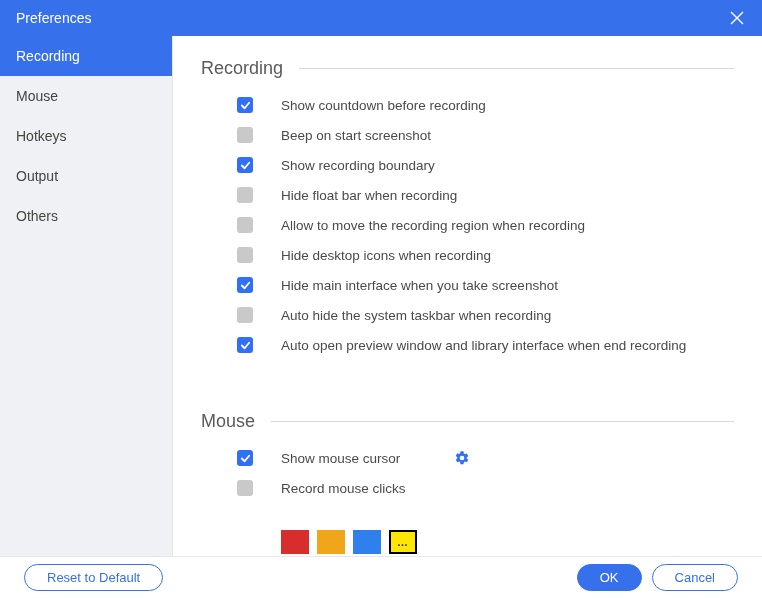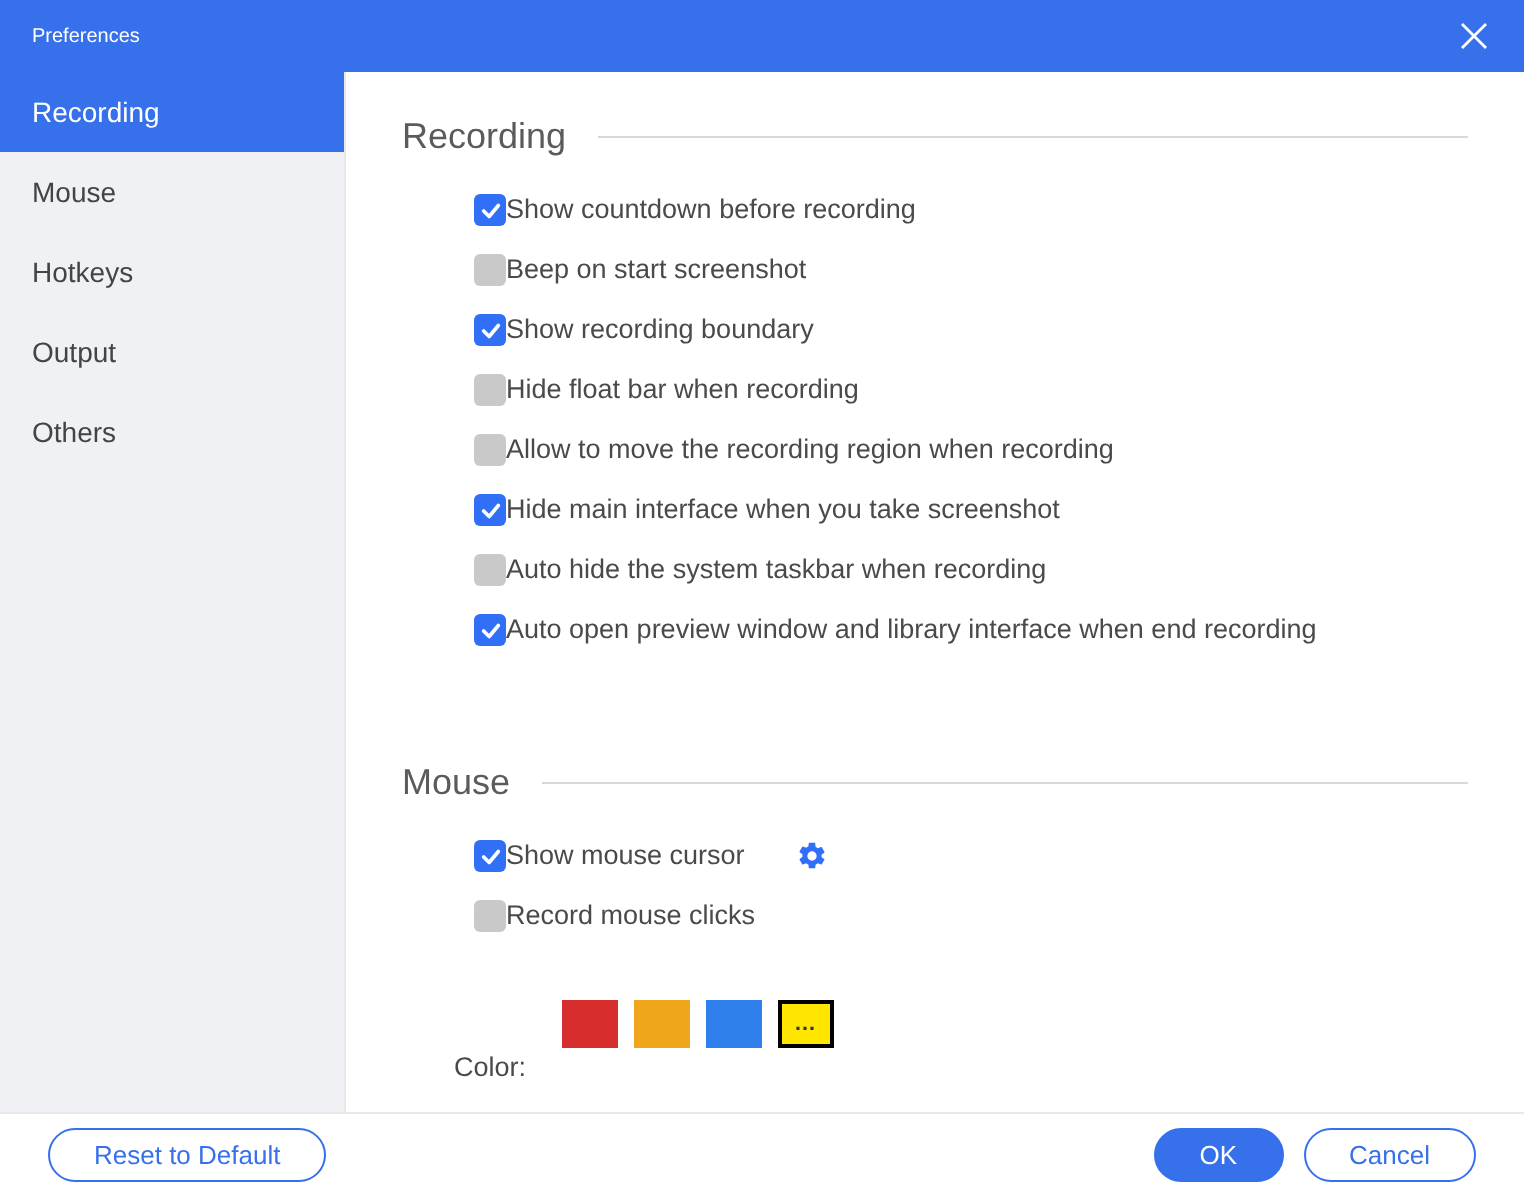--- a/index.html
+++ b/index.html
@@ -13,21 +13,21 @@
       overflow: hidden;
     }
     .titlebar {
       background: #3670ea;
       color: #fff;
       height: 36px;
       display: flex;
       align-items: center;
       justify-content: space-between;
       padding: 0 16px;
-      font-size: 10px;
+      font-size: 14px;
     }
     .titlebar .close {
       width: 18px; height: 18px;
       cursor: pointer;
       display: flex; align-items: center; justify-content: center;
     }
     .titlebar .close svg { width: 16px; height: 16px; }
     .body {
       display: flex;
       height: 520px;
@@ -64,23 +64,23 @@
       align-items: center;
     }
     .section-title .line {
       flex: 1;
       height: 1px;
       background: #d8d8d8;
       margin-left: 16px;
     }
     .option-row {
       display: flex;
-      align-items: flex-start;
+      align-items: center;
       margin-bottom: 14px;
-      gap: 0;
+      gap: 28px;
       padding-left: 36px;
     }
     .checkbox {
       width: 16px; height: 16px;
       border-radius: 3px;
       display: inline-flex;
       align-items: center;
       justify-content: center;
       cursor: pointer;
       flex-shrink: 0;
@@ -219,20 +219,24 @@
         </div>
         <div class="option-row">
           <span class="checkbox unchecked"></span>
           <span class="option-label">Hide float bar when recording</span>
         </div>
         <div class="option-row">
           <span class="checkbox unchecked"></span>
           <span class="option-label">Allow to move the recording region when recording</span>
         </div>
         <div class="option-row">
+          <span class="checkbox unchecked"></span>
+          <span class="option-label">Hide desktop icons when recording</span>
+        </div>
+        <div class="option-row">
           <span class="checkbox checked">
             <svg viewBox="0 0 12 12">
               <path d="M2 6 L5 9 L10 3" stroke="#fff" stroke-width="2" fill="none" stroke-linecap="round" stroke-linejoin="round"></path>
             </svg>
           </span>
           <span class="option-label">Hide main interface when you take screenshot</span>
         </div>
         <div class="option-row">
           <span class="checkbox unchecked"></span>
           <span class="option-label">Auto hide the system taskbar when recording</span>

